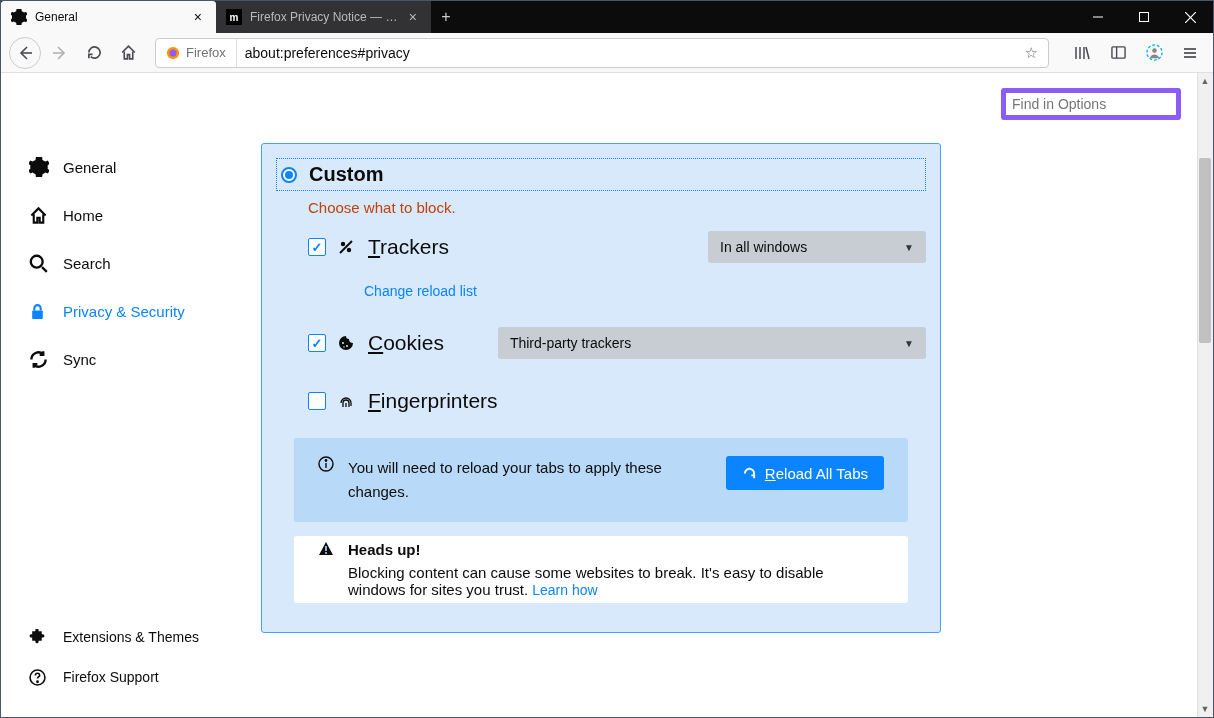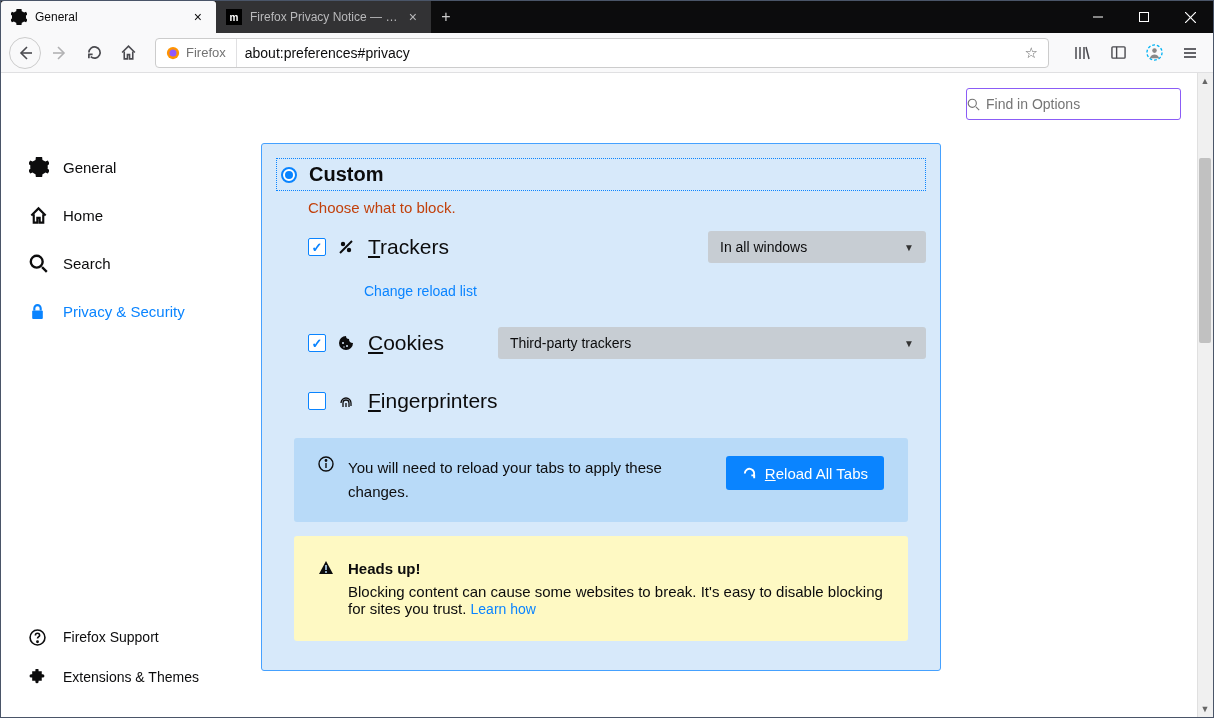--- a/index.html
+++ b/index.html
@@ -24,21 +24,21 @@
   .urltext { flex:1; padding:0 8px; font-size:14px; color:#0c0c0d;}
   .star { padding:0 10px; color:#666; font-size:15px;}
   .rtools { display:flex; gap:6px; margin-left:6px;}
   
   .content { flex:1; display:flex; position:relative; overflow:hidden; background:#fff;}
   .scrollbar { position:absolute; right:0; top:0; width:16px; height:100%; background:#f0f0f0; border-left:1px solid #e0e0e0;}
   .scrollthumb { position:absolute; right:2px; top:85px; width:12px; height:185px; background:#c1c1c1; border-radius:2px;}
   .scrollup { position:absolute; top:0; right:0; width:16px; height:16px; display:flex; align-items:center; justify-content:center; font-size:9px; color:#666;}
   .scrolldn { position:absolute; bottom:0; right:0; width:16px; height:16px; display:flex; align-items:center; justify-content:center; font-size:9px; color:#666;}
   .page { flex:1; padding-right:16px; position:relative;}
-  .search-box { position:absolute; top:15px; right:32px; width:215px; height:32px; border:1px solid #8b5cf6; border-radius:3px; display:flex; align-items:center; padding:0 0; color:#737373; font-size:14px; gap:6px; background:#fff;}
+  .search-box { position:absolute; top:15px; right:32px; width:180px; height:32px; border:5px solid #8b5cf6; border-radius:3px; display:flex; align-items:center; padding:0 0; color:#737373; font-size:14px; gap:6px; background:#fff;}
   .search-box input { border:none; outline:none; flex:1; font-size:14px; color:#0c0c0d; background:transparent;}
   .layout { display:flex; height:100%; padding-top:70px;}
   
   .sidebar { width:250px; padding-left:28px; display:flex; flex-direction:column; font-size:15px;}
   .navitem { display:flex; align-items:center; height:48px; gap:14px; cursor:default; color:#0c0c0d;}
   .navitem.active { color:#0a84ff;}
   .navitem .nicon { width:20px; text-align:center; font-size:17px;}
   .bottomnav { margin-top:auto; margin-bottom:20px;}
   .bottomnav .navitem { height:40px; font-size:14px; color:#0c0c0d;}
   
@@ -54,21 +54,21 @@
   .chk.checked::after { content:"✓"; color:#0a84ff; font-size:13px; font-weight:bold;}
   .bicon { width:18px; text-align:center; font-size:15px; color:#0c0c0d; flex-shrink:0;}
   .blabel { font-size:21px; color:#0c0c0d;}
   .blabel .u { text-decoration:underline;}
   .dd { height:32px; background:#c7cdd3; border-radius:3px; display:flex; align-items:center; padding:0 12px; font-size:14px; color:#0c0c0d; justify-content:space-between; cursor:default;}
   .dd .arrow { font-size:10px; color:#333;}
   .link { color:#0a84ff; font-size:14px; cursor:default;}
   .info-box { background:#b8daf8; border-radius:3px; margin:18px 18px 0 18px; padding:18px 24px; display:flex; align-items:flex-start; gap:14px; font-size:15px; color:#0c0c0d;}
   .info-box .msg { flex:1; line-height:1.6;}
   .reload-btn { background:#0a84ff; color:#fff; border:none; border-radius:3px; height:34px; padding:0 16px; font-size:15px; display:flex; align-items:center; gap:8px; cursor:default; white-space:nowrap;}
-  .warn-box { background:#fef9c3; border-radius:3px; margin:14px 18px 11px 18px; padding:24px 24px; display:flex; align-items:flex-start; gap:14px; font-size:15px; color:#0c0c0d;}
+  .warn-box { background:#ffffff; border-radius:3px; margin:14px 18px 11px 18px; padding:5px 24px; display:flex; align-items:flex-start; gap:14px; font-size:15px; color:#0c0c0d;}
   .warn-box .wt { font-weight:600;}
   svg { display:block; }
 </style>
 </head>
 <body>
 
 <div class="window">
 
   <div class="titlebar">
     <div class="tab active">
@@ -216,39 +216,50 @@
           </div>
           <div class="navitem active">
             <span class="nicon">
               <svg width="17" height="17" viewBox="0 0 16 16" fill="#0a84ff">
                   <rect x="3" y="7" width="10" height="8" rx="1"></rect>
                   <path d="M5 7V5a3 3 0 016 0v2" fill="none" stroke="#0a84ff" stroke-width="2"></path>
                 </svg>
             </span>
             <span>Privacy &amp; Security</span>
           </div>
+          <div class="navitem">
+            <span class="nicon">
+              <svg width="19" height="19" viewBox="0 0 16 16" fill="none" stroke="#0c0c0d" stroke-width="2">
+                  <path d="M2 8a6 6 0 0110-4.5"></path>
+                  <path d="M14 8a6 6 0 01-10 4.5"></path>
+                  <path d="M12 1v3h-3"></path>
+                  <path d="M4 15v-3h3"></path>
+                </svg>
+            </span>
+            <span>Sync</span>
+          </div>
 
           <div class="bottomnav">
+            <div class="navitem">
+              <span class="nicon">
+                <svg width="17" height="17" viewBox="0 0 16 16" fill="#0c0c0d">
+                    <path d="M6 1a1.5 1.5 0 013 0v1h3v3h1a1.5 1.5 0 010 3h-1v3H9v1a1.5 1.5 0 01-3 0v-1H3V8H2a1.5 1.5 0 010-3h1V2h3z"></path>
+                  </svg>
+              </span>
+              <span>Extensions &amp; Themes</span>
+            </div>
             <div class="navitem">
               <span class="nicon">
                 <svg width="17" height="17" viewBox="0 0 16 16" fill="none" stroke="#0c0c0d" stroke-width="1.5">
                     <circle cx="8" cy="8" r="7"></circle>
                     <path d="M6 6a2 2 0 114 0c0 1-2 1.5-2 3"></path>
                     <circle cx="8" cy="12" r="0.6" fill="#0c0c0d"></circle>
                   </svg>
               </span>
               <span>Firefox Support</span>
-            </div>
-            <div class="navitem">
-              <span class="nicon">
-                <svg width="17" height="17" viewBox="0 0 16 16" fill="#0c0c0d">
-                    <path d="M6 1a1.5 1.5 0 013 0v1h3v3h1a1.5 1.5 0 010 3h-1v3H9v1a1.5 1.5 0 01-3 0v-1H3V8H2a1.5 1.5 0 010-3h1V2h3z"></path>
-                  </svg>
-              </span>
-              <span>Extensions &amp; Themes</span>
             </div>
           </div>
         </div>
 
         <div class="main">
           <div class="custom-panel">
 
             <div class="radio-row">
               <div class="radio">
                   <div class="dot"></div>
@@ -332,21 +343,21 @@
               <span>
                 <svg width="16" height="16" viewBox="0 0 16 16" fill="#0c0c0d">
                     <path d="M8 1l7 13H1z"></path>
                     <rect x="7.2" y="5" width="1.6" height="5" fill="#b8daf8"></rect>
                     <circle cx="8" cy="12" r="1" fill="#b8daf8"></circle>
                   </svg>
               </span>
               <div class="msg">
                 <div class="wt">Heads up!</div>
                 <div style="margin-top:6px;">
-                  <span>Blocking content can cause some websites to break. It's easy to disable blocking for sites you trust.  </span>
+                  <span>Blocking content can cause some websites to break. It's easy to disable windows for sites you trust.  </span>
                   <span class="link">Learn how</span>
                 </div>
               </div>
             </div>
 
           </div>
         </div>
       </div>
     </div>
 

